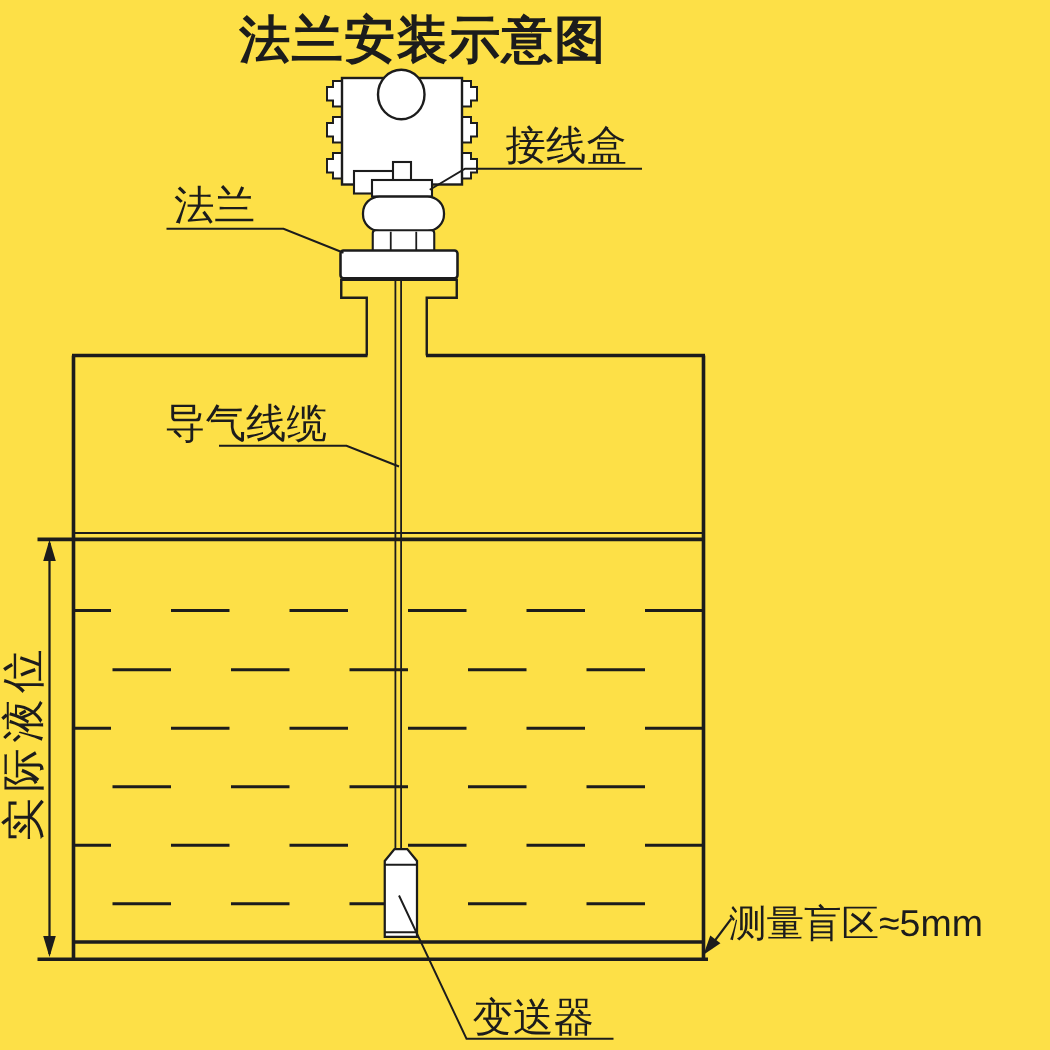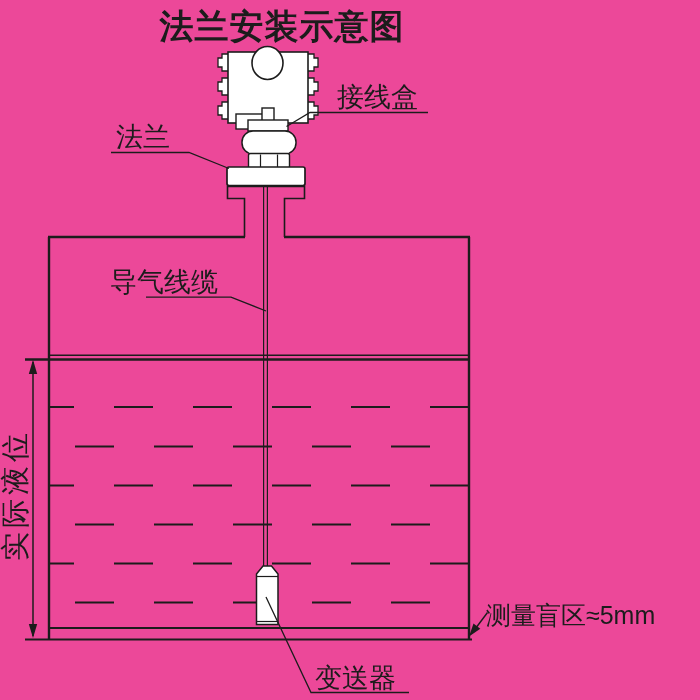--- a/index.html
+++ b/index.html
@@ -4,21 +4,21 @@
 <style>
   html, body {
     margin: 0;
     padding: 0;
     background: #ffffff;
   }
   .stage {
     position: relative;
     width: 700px;
     height: 700px;
-    background: #ec4899;
+    background: #fde047;
     font-family: "Liberation Sans", "DejaVu Sans", sans-serif;
     overflow: hidden;
   }
   svg { display: block; }
   .ln   { stroke: #1c1c1c; fill: none; }
   .fw   { stroke: #1c1c1c; fill: #ffffff; }
   .solid{ fill: #1c1c1c; stroke: none; }
   text  { fill: #1c1c1c; }
   .title-text {
     font-size: 34px;

